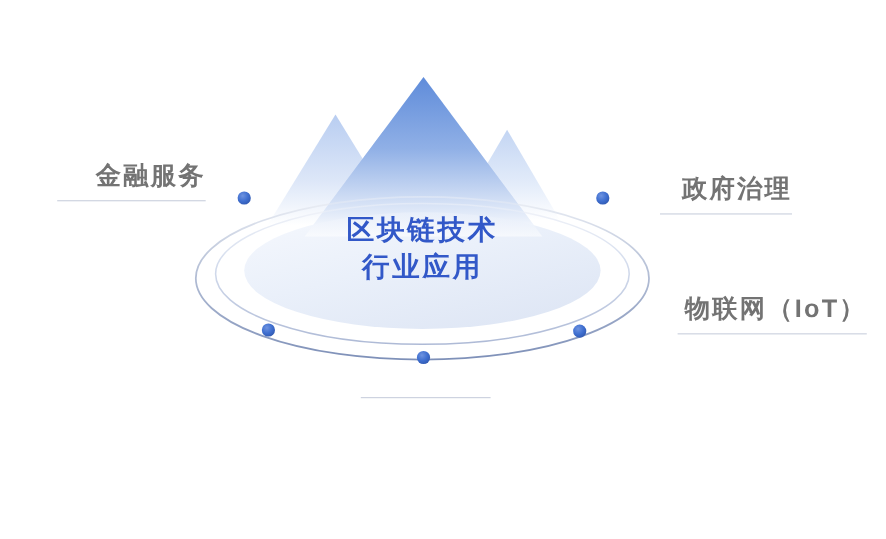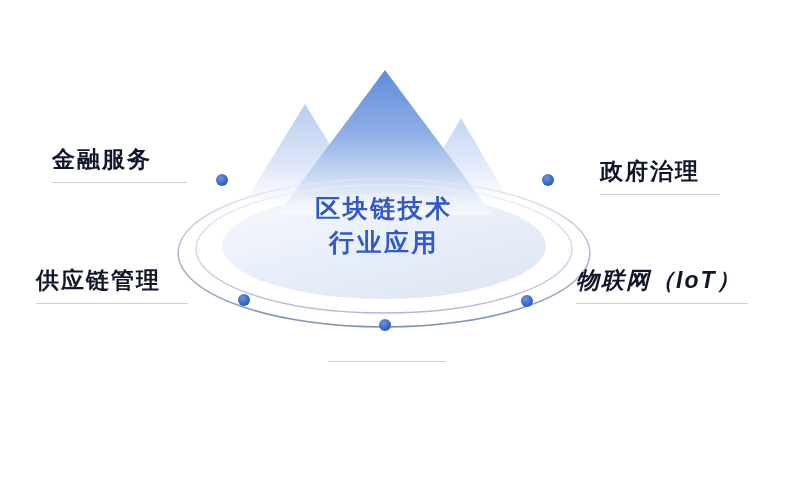--- a/index.html
+++ b/index.html
@@ -19,45 +19,46 @@
   }
   #art {
     position: absolute;
     left: 0;
     top: 0;
     width: 805px;
     height: 490px;
   }
   .label {
     position: absolute;
-    color: #0f172a;
+    color: #737373;
     font-weight: bold;
     font-size: 23px;
     letter-spacing: 2px;
     white-space: nowrap;
     line-height: 1;
+    text-align: right;
   }
   .label .rule {
     display: block;
     height: 1px;
     background: #c9cfdd;
     margin-top: 11px;
   }
   .label .txt { display: block; }
 
   
   #label-finance      { left: 52px;  top: 148px; }
   #label-finance .rule  { width: 135px; }
   #label-supplychain  { left: 36px;  top: 269px; }
   #label-supplychain .rule { width: 152px; }
 
   
   #label-government   { left: 600px; top: 160px; }
   #label-government .rule { width: 120px; }
-  #label-iot          { left: 576px; top: 269px; font-style: italic; }
+  #label-iot          { left: 616px; top: 269px; }
   #label-iot .rule      { width: 172px; }
 
   
   #label-healthcare   { left: 328px; top: 350px; }
   #label-healthcare .rule { width: 118px; }
 </style>
 </head>
 <body>
 
 <div id="stage">
@@ -133,24 +134,20 @@
       <text x="384" y="217" text-anchor="middle" font-family="Liberation Sans, DejaVu Sans, sans-serif" font-size="25" font-weight="bold" letter-spacing="2.5" fill="#3258c8">区块链技术</text>
       <text x="384" y="251" text-anchor="middle" font-family="Liberation Sans, DejaVu Sans, sans-serif" font-size="25" font-weight="bold" letter-spacing="2.5" fill="#3258c8">行业应用</text>
     </g>
   </svg>
 
   <div class="label" id="label-finance">
     <span class="txt">金融服务</span>
     <span class="rule"></span>
   </div>
 
-  <div class="label" id="label-supplychain">
-    <span class="txt">供应链管理</span>
-    <span class="rule"></span>
-  </div>
 
   <div class="label" id="label-government">
     <span class="txt">政府治理</span>
     <span class="rule"></span>
   </div>
 
   <div class="label" id="label-iot">
     <span class="txt">物联网（IoT）</span>
     <span class="rule"></span>
   </div>

